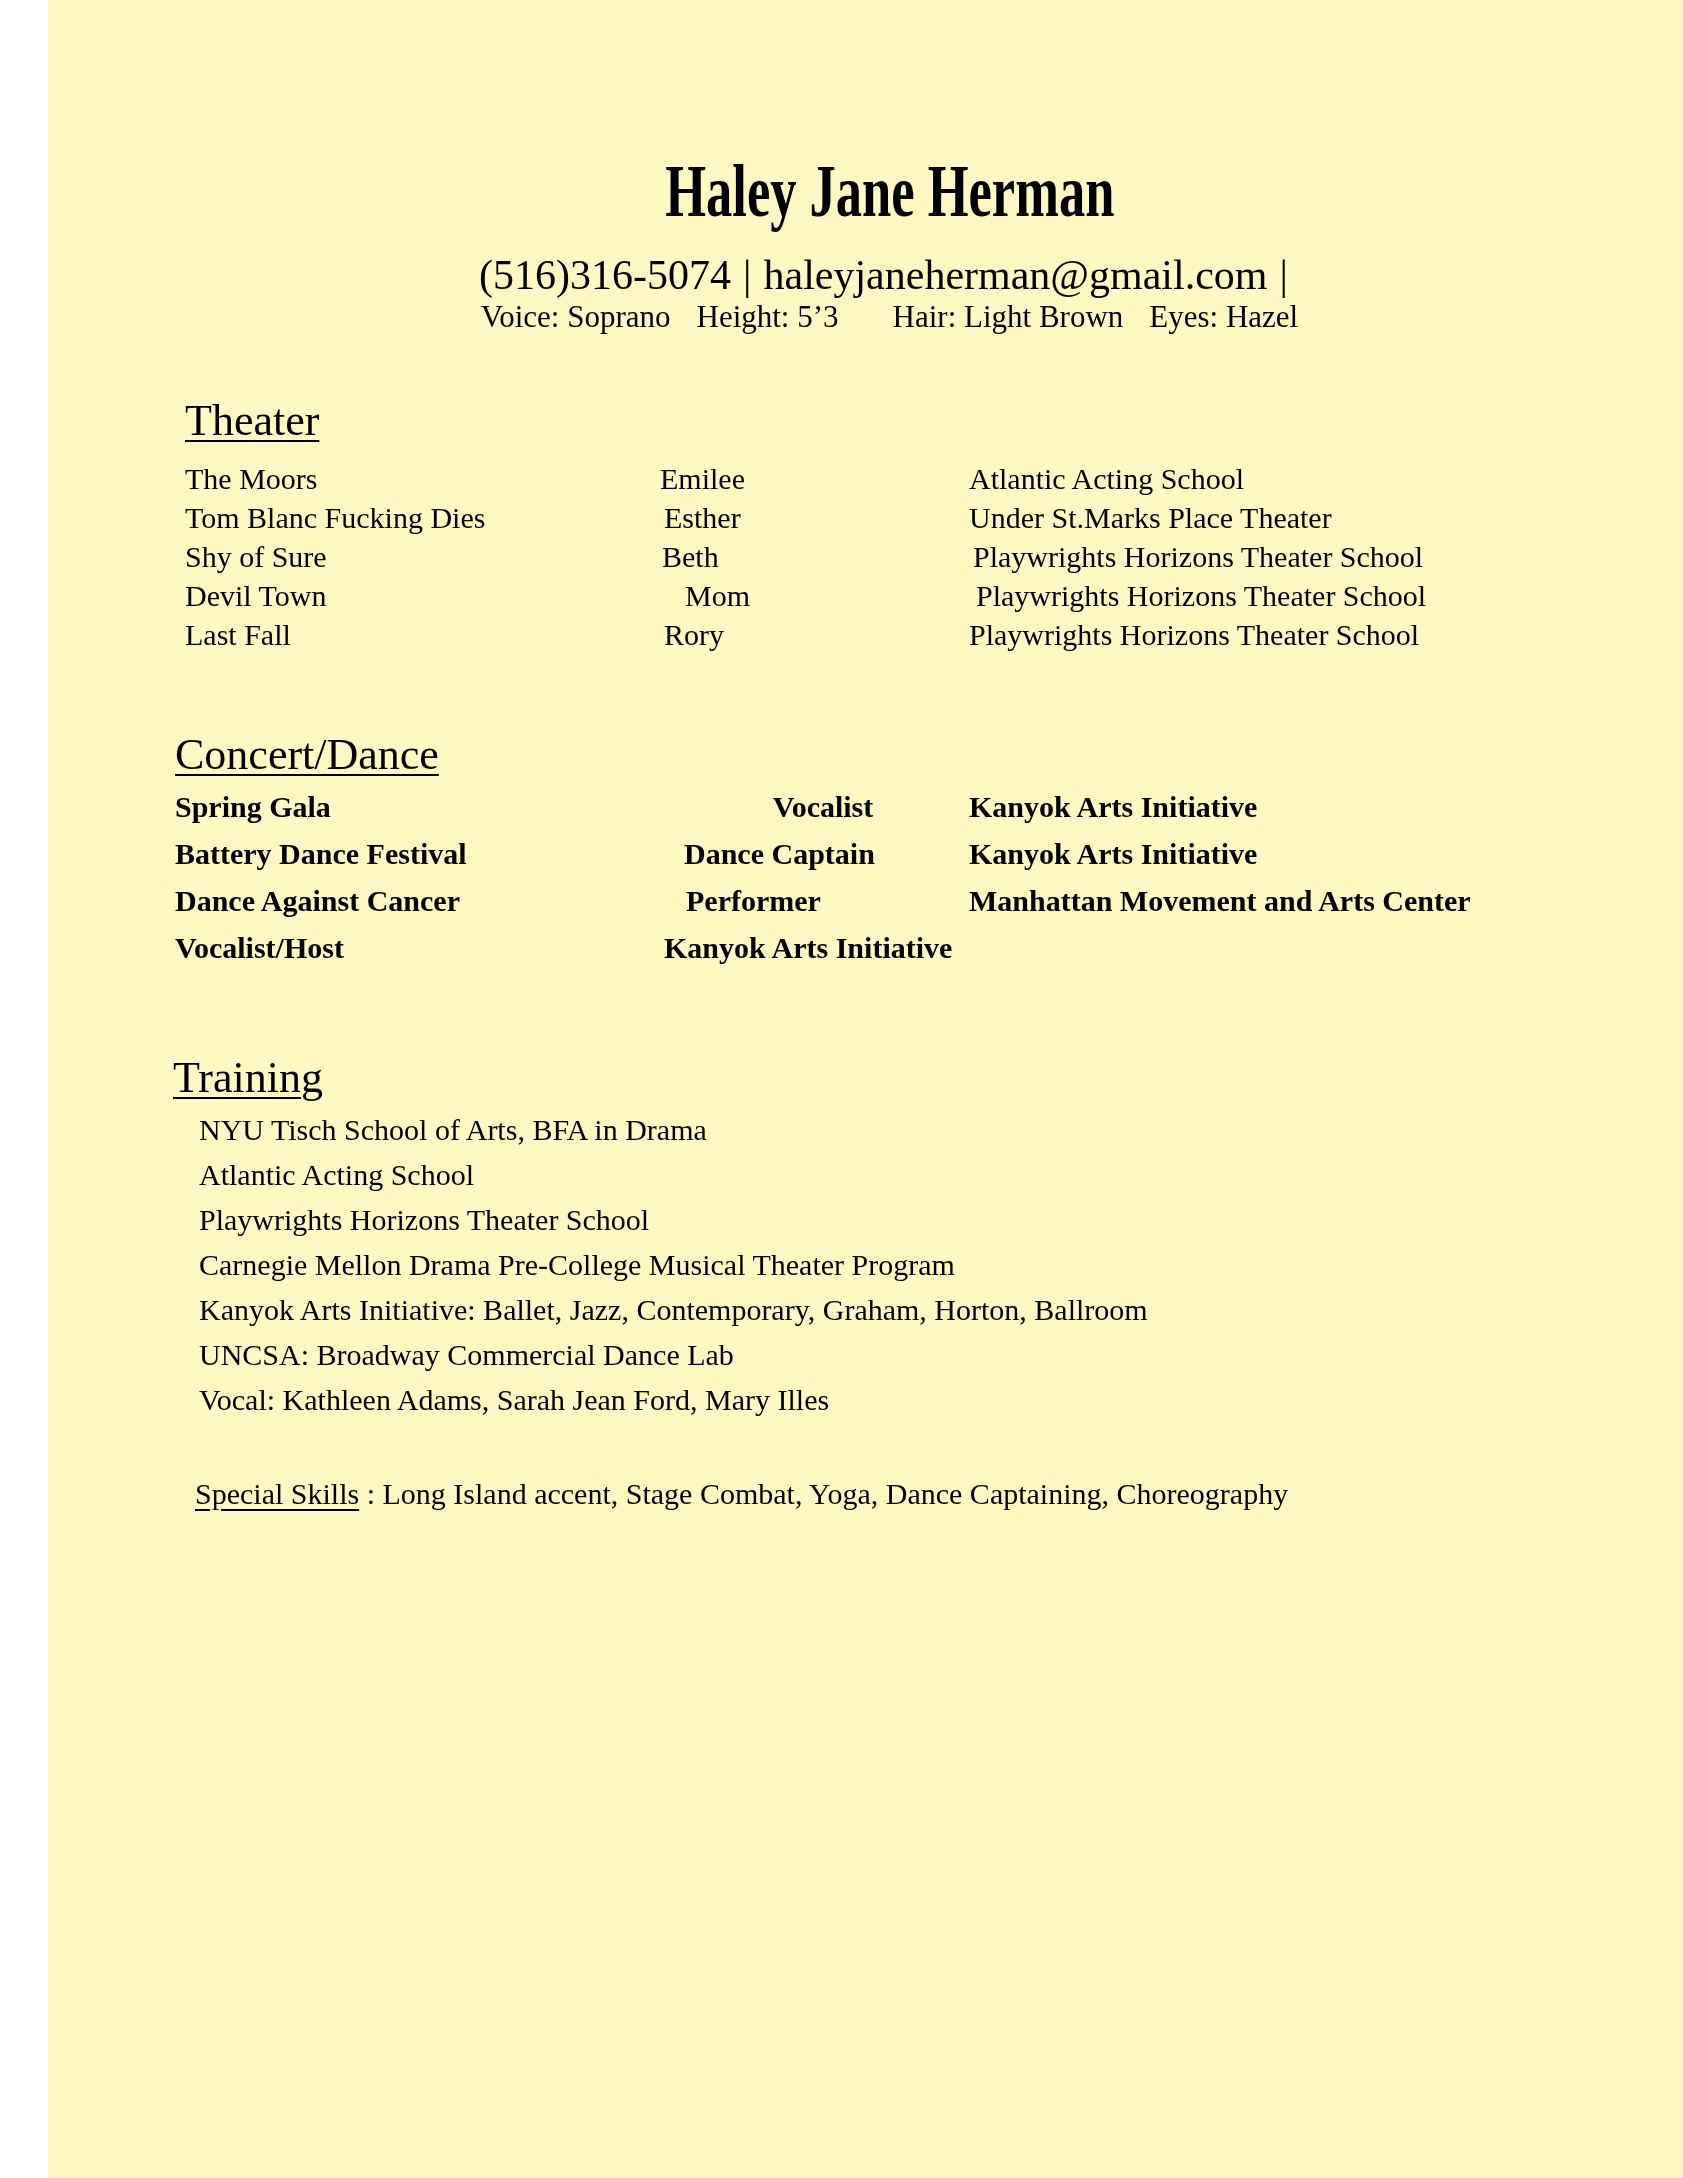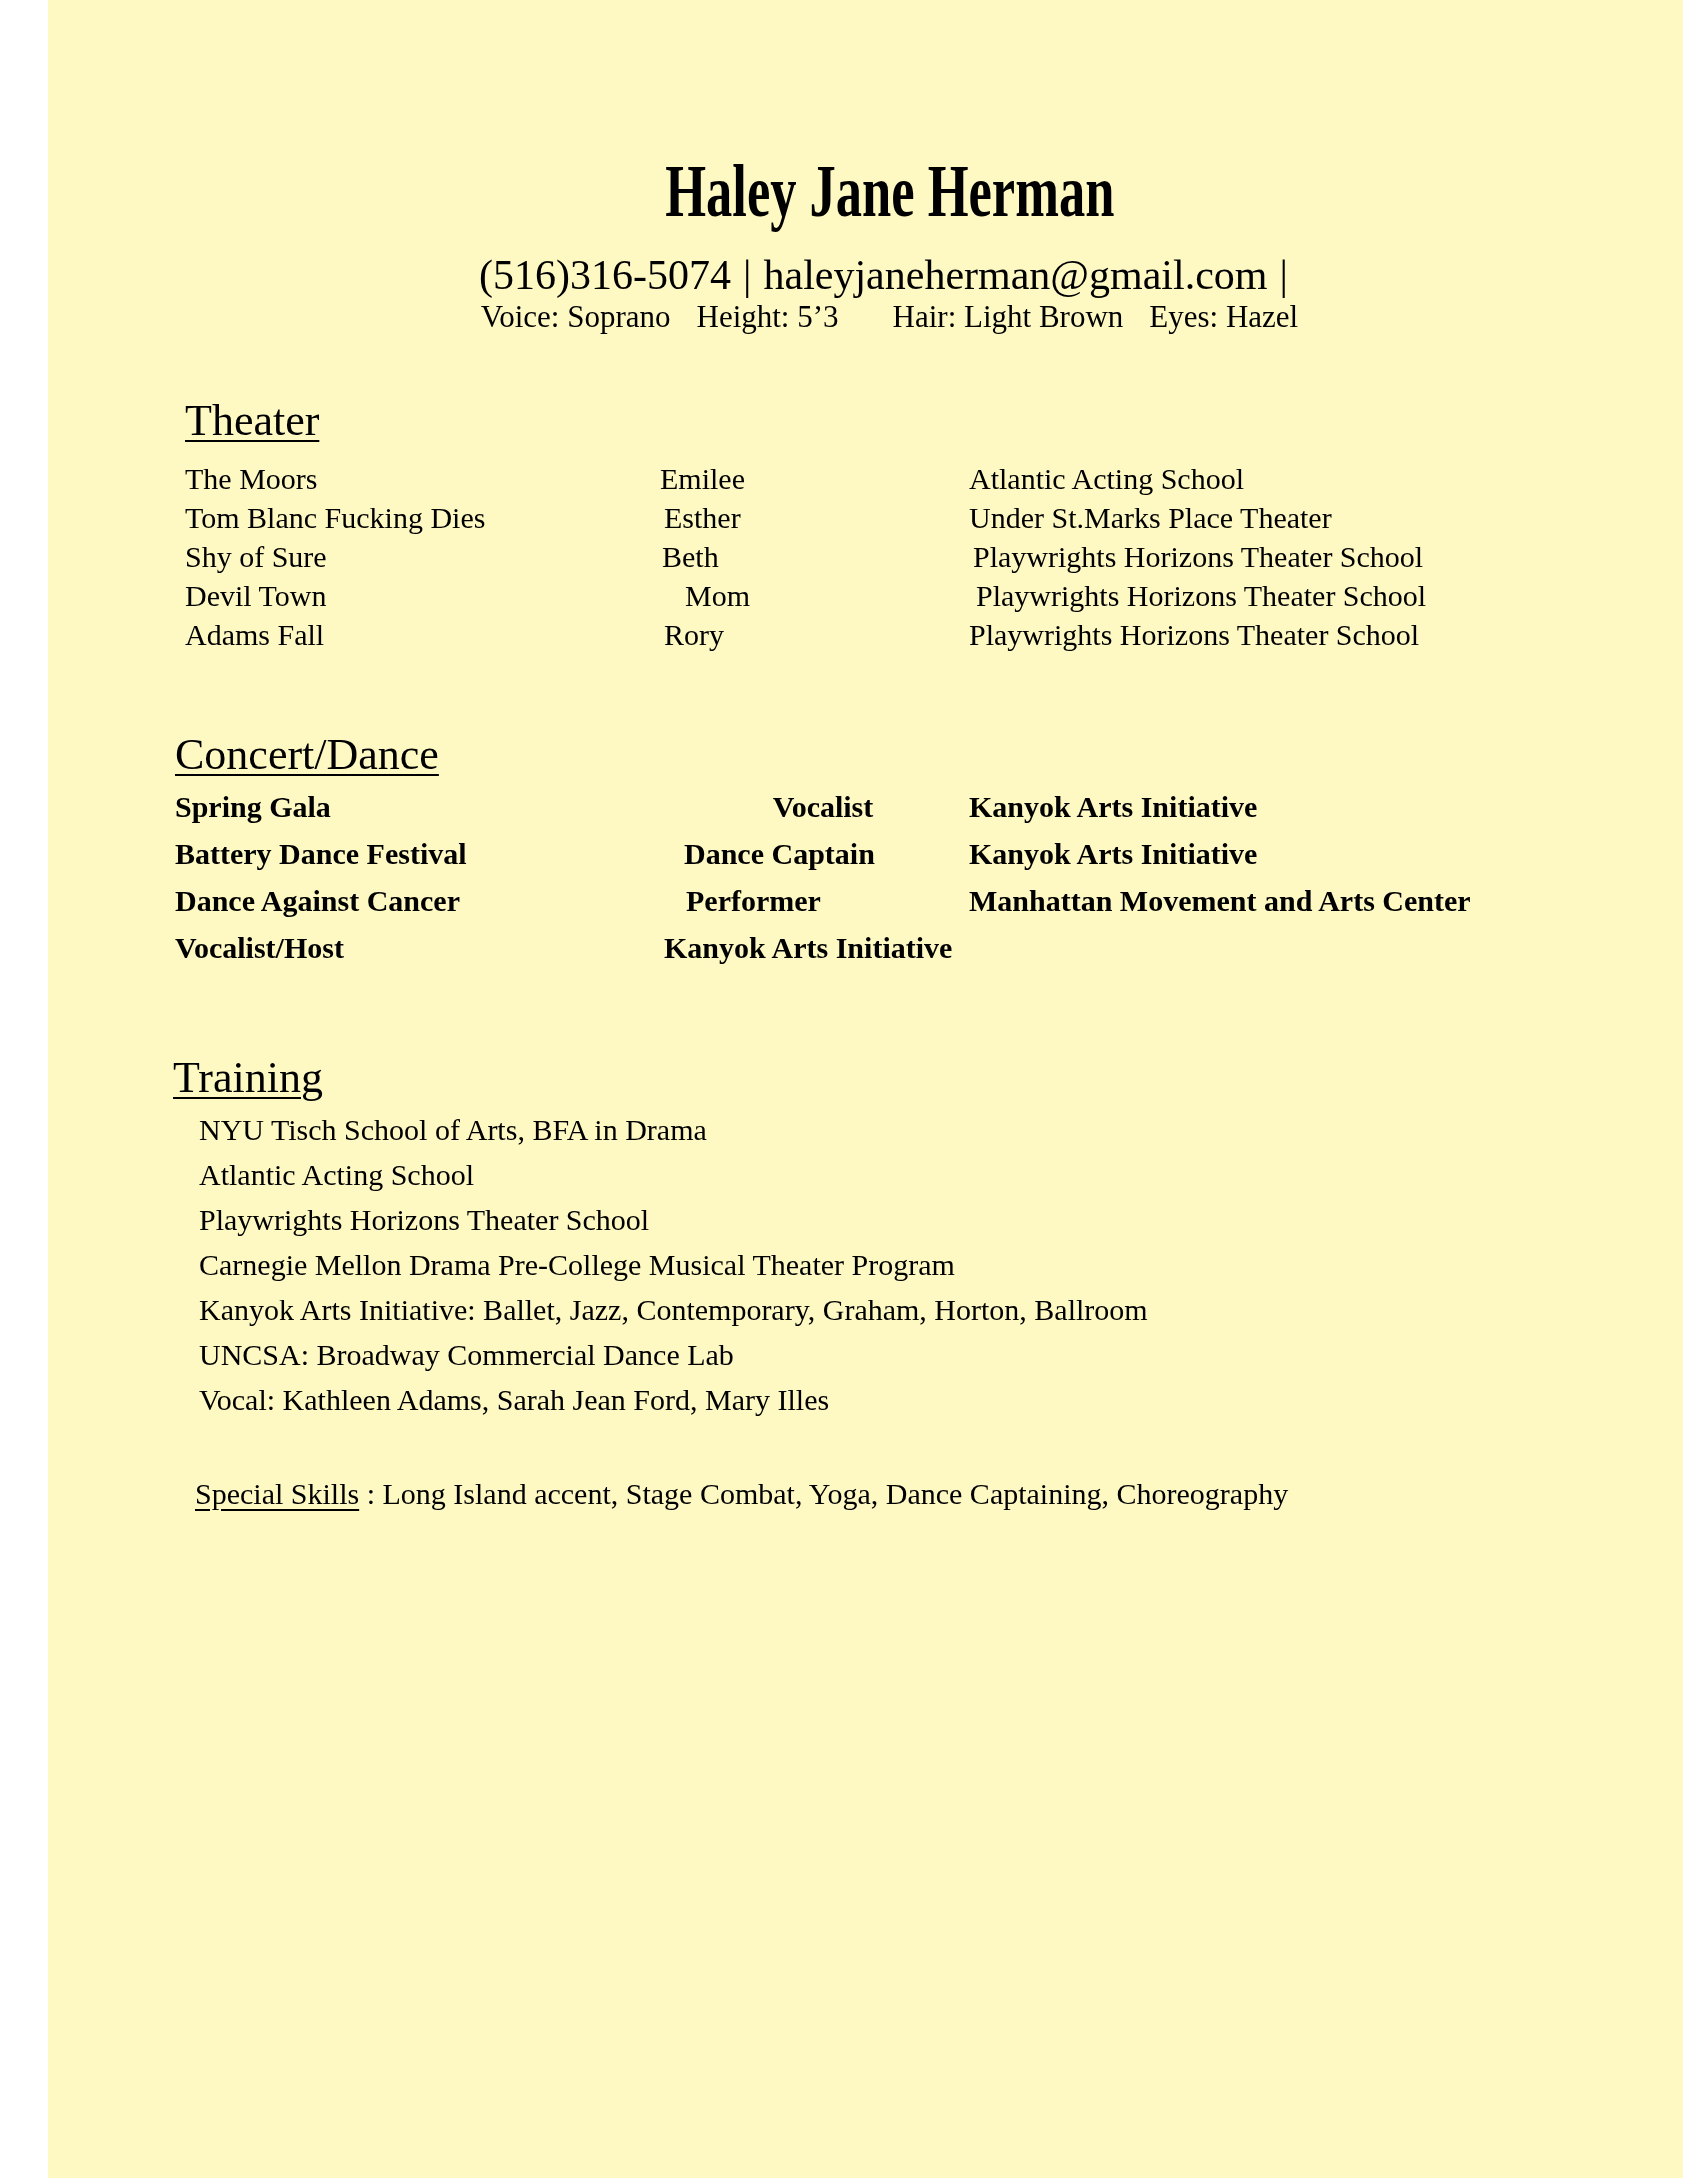--- a/index.html
+++ b/index.html
@@ -153,21 +153,21 @@
           <span class="cell c-company">Playwrights Horizons Theater School</span>
         </div>
 
         <div class="row">
           <span class="cell c-title">Devil Town</span>
           <span class="cell c-role">Mom</span>
           <span class="cell c-company">Playwrights Horizons Theater School</span>
         </div>
 
         <div class="row">
-          <span class="cell c-title">Adams Fall</span>
+          <span class="cell c-title">Last Fall</span>
           <span class="cell c-role">Rory</span>
           <span class="cell c-company">Playwrights Horizons Theater School</span>
         </div>
       </div>
   </section>
 
   <section class="section-concert">
     <h2 class="heading">Concert/Dance</h2>
     <div class="rows concert-rows">
 

